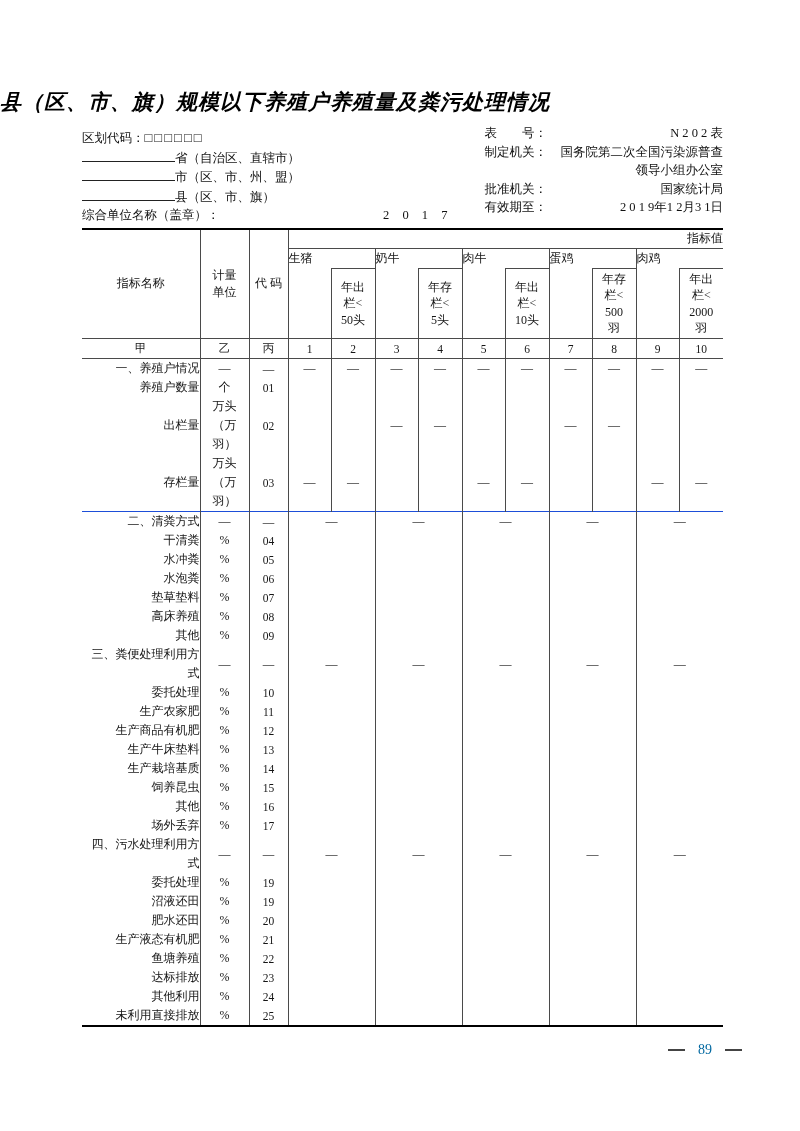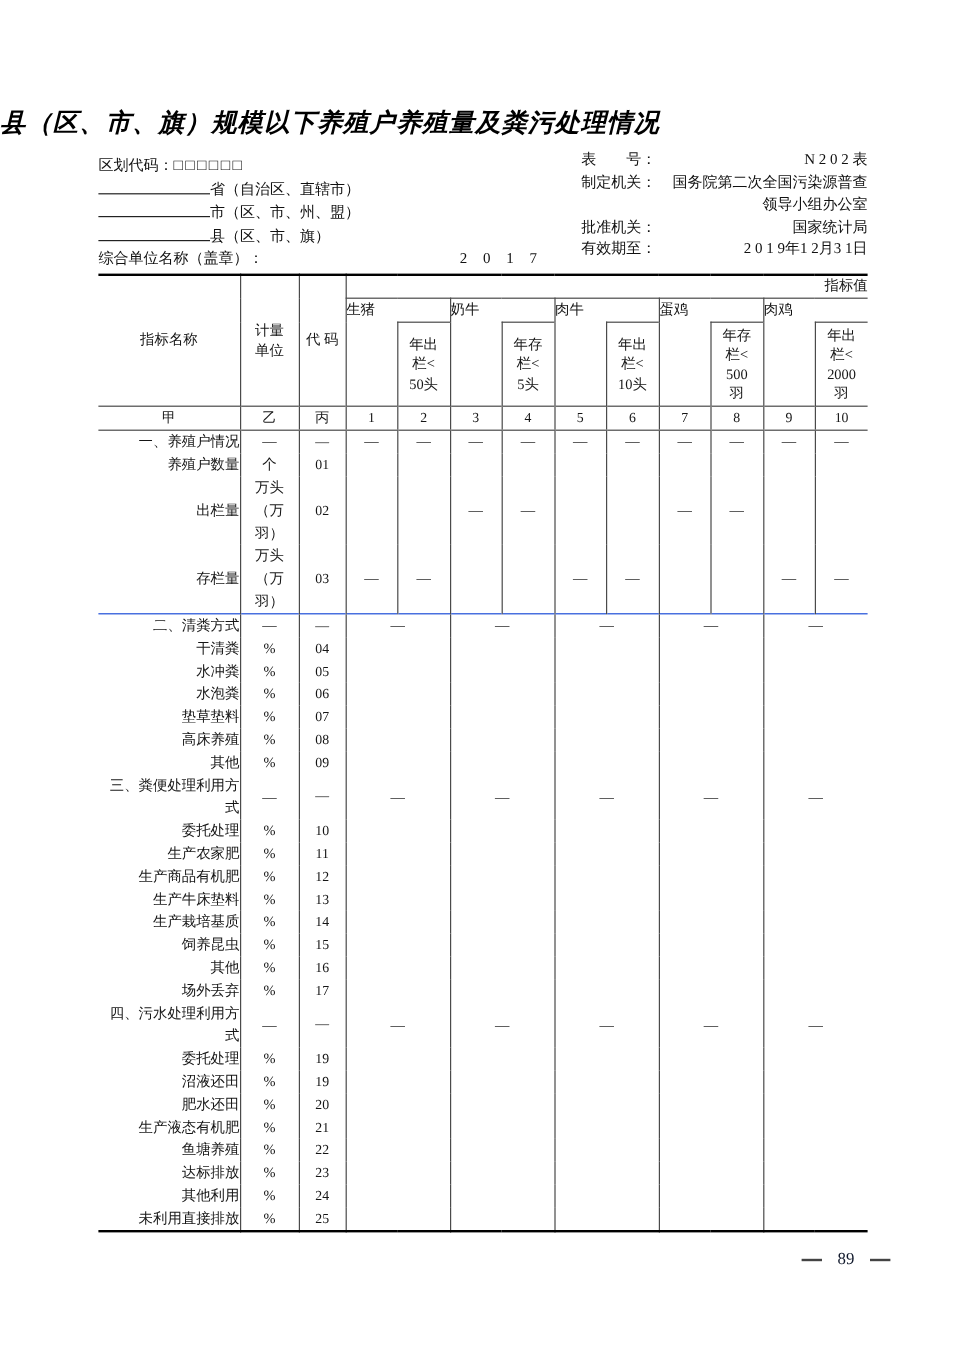--- a/index.html
+++ b/index.html
@@ -105,21 +105,21 @@
 
   
   .pageno {
     position: absolute;
     right: 58px;
     top: 1042px;
     display: flex;
     align-items: center;
     gap: 13px;
     font-size: 14px;
-    color: #0f172a;
+    color: #0369a1;
   }
   .pn-dash { display: inline-block; width: 17px; height: 1.5px; background: #444; }
 </style>
 </head>
 <body>
 
 <div class="page">
 
   <div class="title">县（区、市、旗）规模以下养殖户养殖量及粪污处理情况</div>
 

